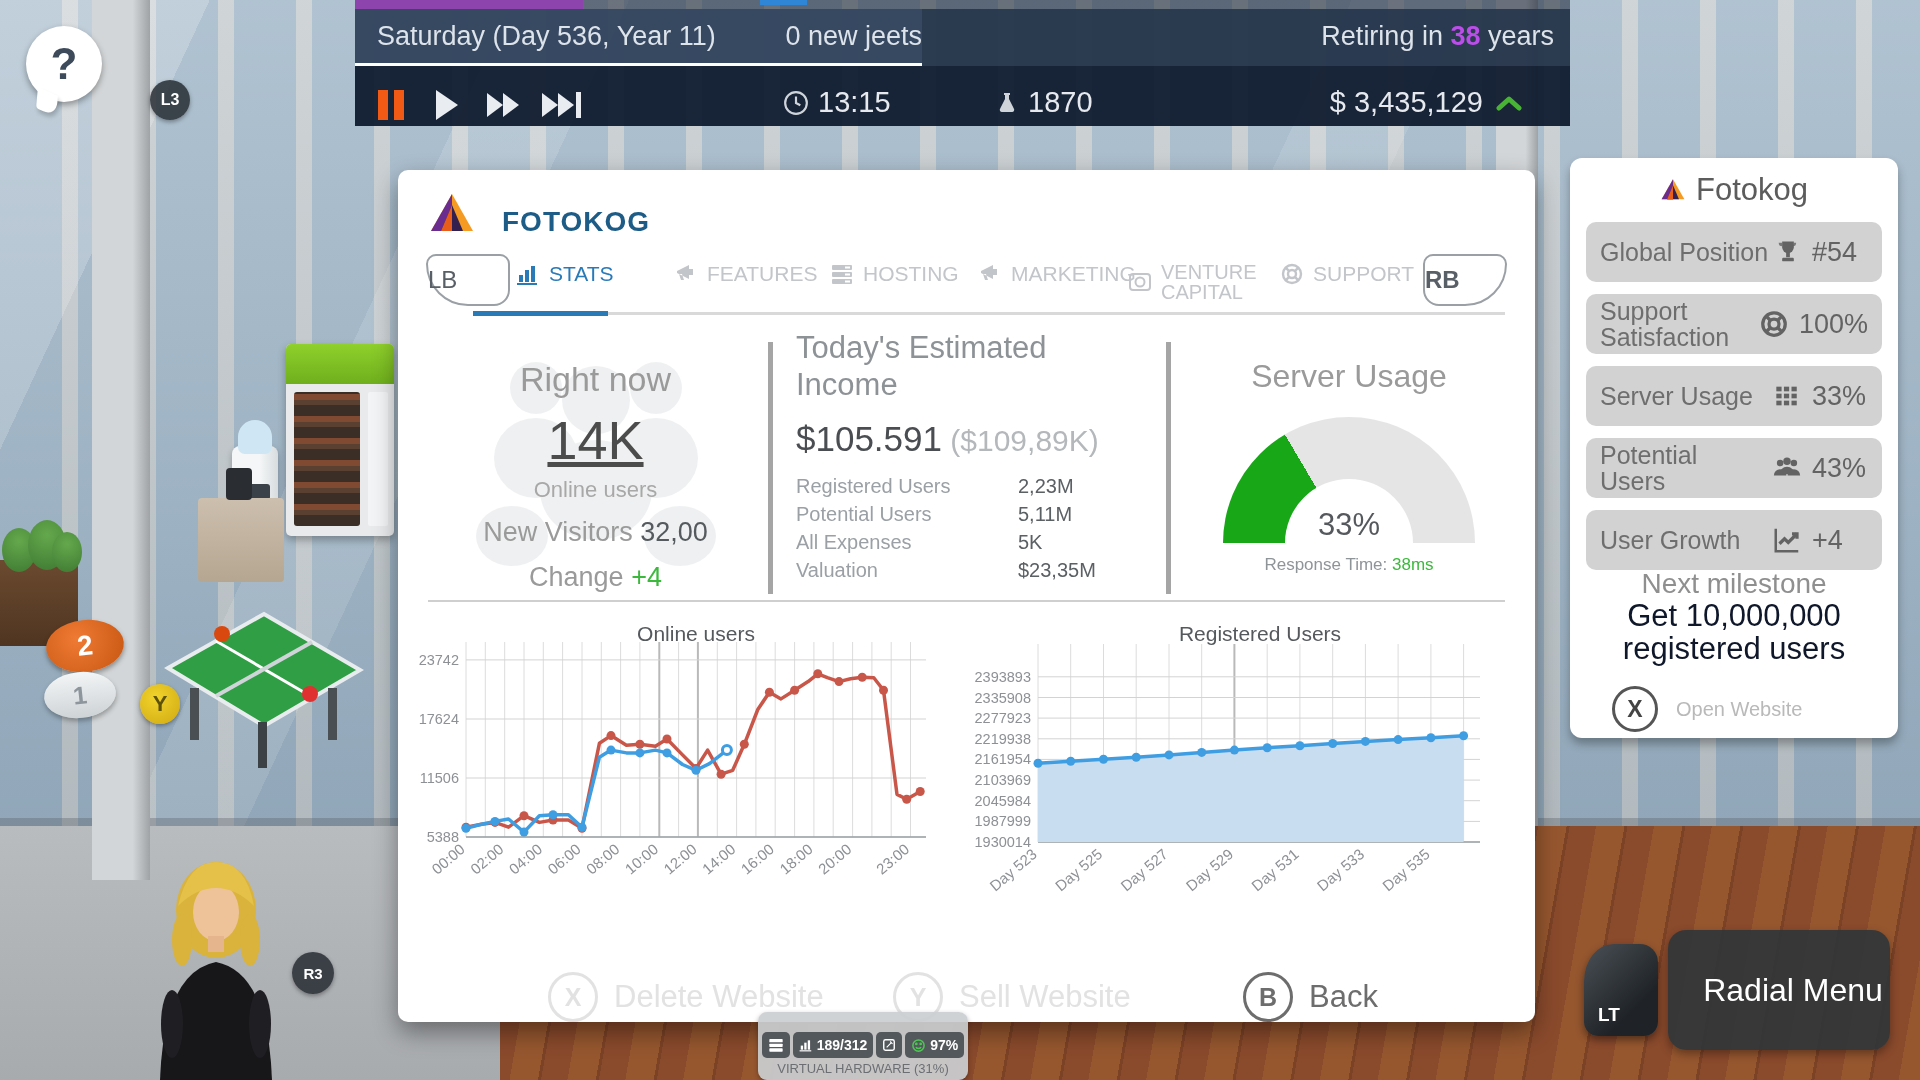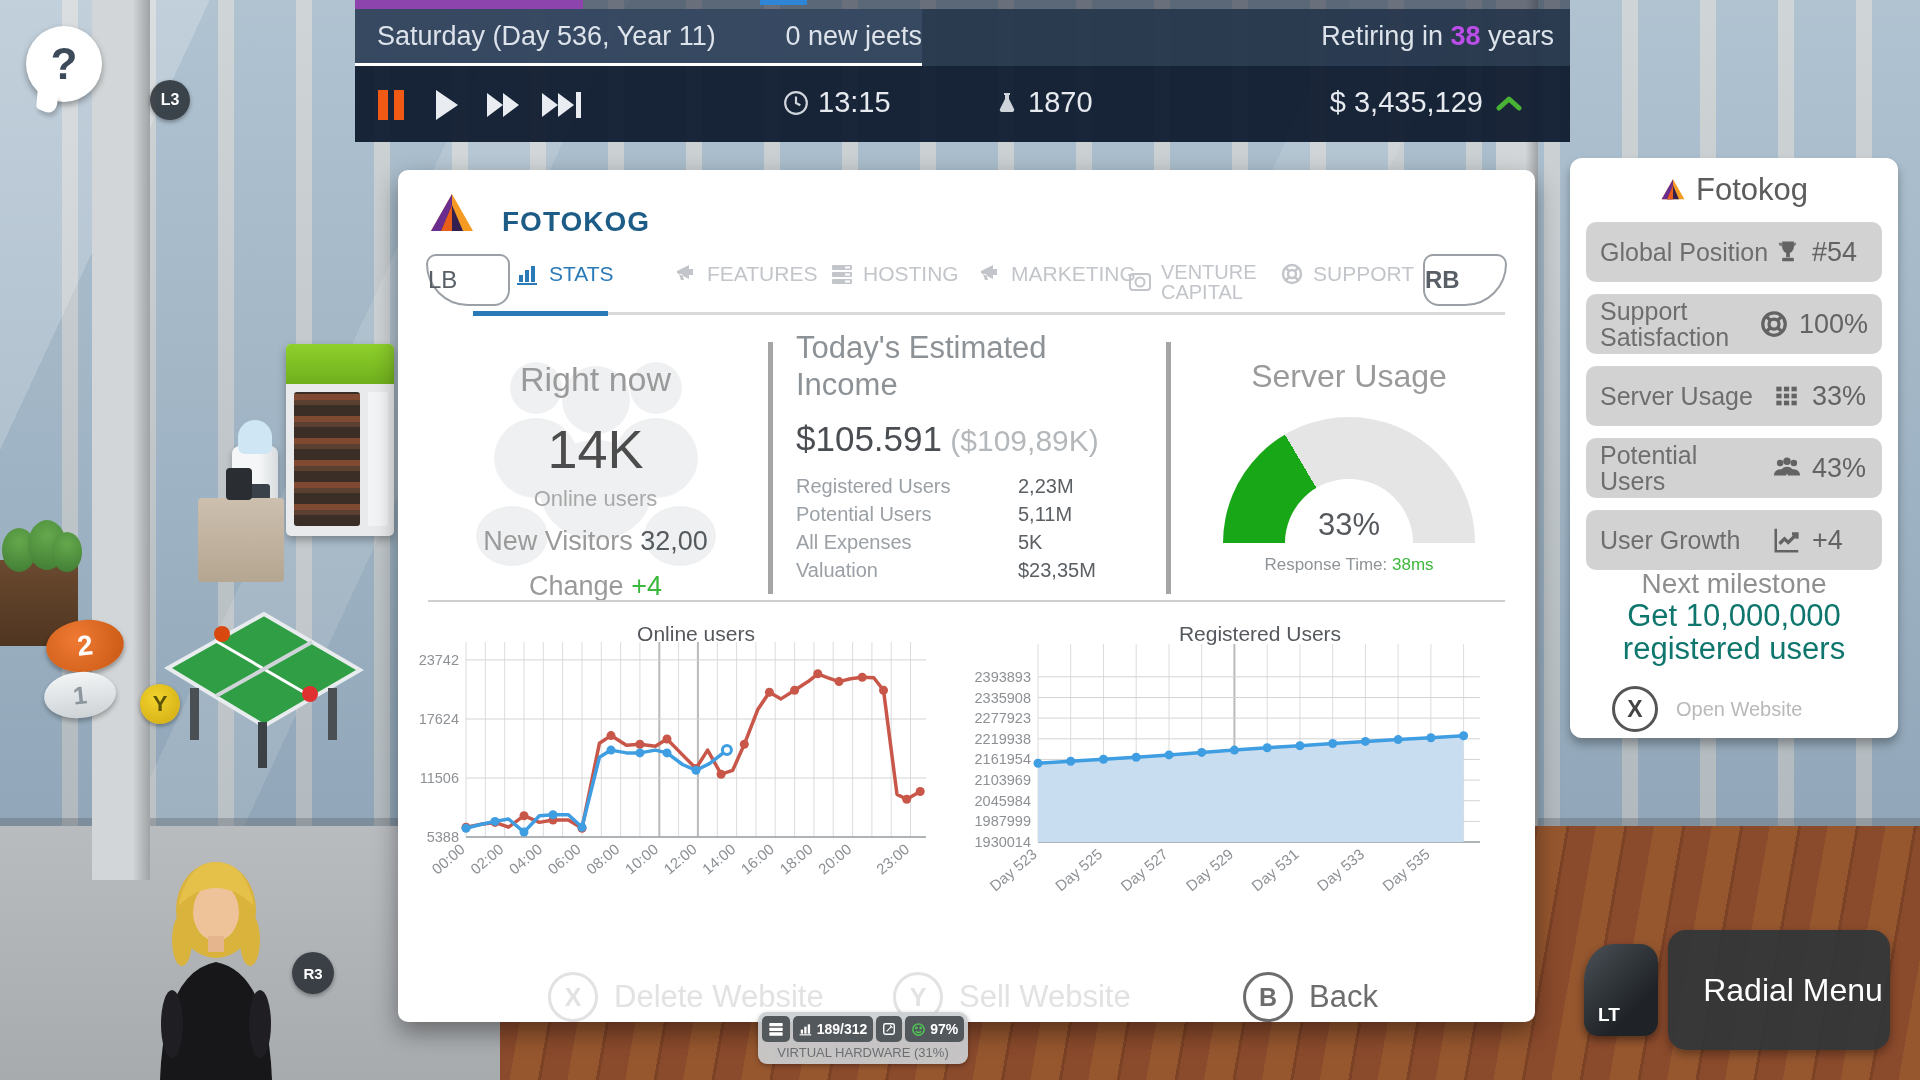--- a/index.html
+++ b/index.html
@@ -52,21 +52,21 @@
   .hud{left:355px;top:0;width:1215px;}
   .hud-progress{position:relative;height:9px;background:rgba(20,30,48,.55);}
   .hud-progress .seg-purple{position:absolute;left:0;top:0;height:9px;width:228px;background:#8e44ad;}
   .hud-progress .seg-blue{position:absolute;left:405px;top:0;height:5px;width:47px;background:#2f86d6;}
   .hud-row1{position:relative;height:57px;background:rgba(36,52,74,.96);color:#dde3ea;}
   .hud-row1 .panel{position:absolute;left:0;top:0;width:567px;height:54px;background:rgba(70,92,120,.45);border-bottom:3px solid #fff;}
   .hud-date{position:absolute;left:22px;top:12px;font-size:27px;}
   .hud-jeets{position:absolute;right:648px;top:12px;font-size:27px;}
   .hud-retire{position:absolute;right:16px;top:12px;font-size:27px;}
   .hud-retire .purple{color:#bb4de8;font-weight:bold;}
-  .hud-row2{position:relative;height:76px;background:rgba(14,26,46,.94);color:#e6eaef;}
+  .hud-row2{position:relative;height:60px;background:rgba(14,26,46,.94);color:#e6eaef;}
   .pbtn{position:absolute;top:22px;width:44px;height:34px;display:flex;align-items:center;justify-content:center;cursor:pointer;}
   .pause-bars{display:flex;gap:6px;}
   .pause-bars i{display:block;width:10px;height:30px;background:#f05a14;}
   .tri{width:0;height:0;border-top:15px solid transparent;border-bottom:15px solid transparent;border-left:22px solid #e9edf2;}
   .tri.sm{border-top-width:12px;border-bottom-width:12px;border-left-width:16px;}
   .skipbar{width:5px;height:26px;background:#e9edf2;margin-left:2px;}
   .hud-group{position:absolute;top:20px;display:flex;align-items:center;gap:9px;font-size:29px;}
   .money-chevron{margin-left:4px;}
 
   
@@ -81,21 +81,21 @@
   .tab{position:absolute;top:92px;display:flex;align-items:center;gap:9px;font-size:21px;color:#c2c5c9;cursor:pointer;white-space:nowrap;}
   .tab svg{flex:0 0 auto;}
   .tab.active{color:#2a7ab8;}
   .tab.wide{white-space:normal;width:102px;line-height:1.02;font-size:20px;}
   .tabline{position:absolute;left:75px;right:30px;top:142px;height:3px;background:#d9d9d9;}
   .tabline-blue{position:absolute;left:75px;top:141px;width:135px;height:5px;background:#2a7ab8;}
 
   .col1{position:absolute;left:30px;top:160px;width:335px;height:275px;text-align:center;}
   .crowd{position:absolute;left:48px;top:10px;opacity:.5;}
   .rn-title{position:relative;margin-top:30px;font-size:34px;color:#9a9a9a;}
-  .rn-value{position:relative;font-size:54px;color:#4c4c4c;margin-top:19px;}
+  .rn-value{position:relative;font-size:54px;color:#4c4c4c;margin-top:10px;text-decoration:underline;}
   .rn-sub{position:relative;font-size:22px;color:#a8a8a8;margin-top:6px;}
   .rn-line{position:relative;font-size:27px;color:#9a9a9a;margin-top:14px;}
   .rn-line .dark{color:#555a5e;}
   .rn-line .green{color:#3cb83c;}
   .vdiv{position:absolute;top:172px;width:5px;height:252px;background:#a5a5a5;}
   .col2{position:absolute;left:398px;top:160px;width:355px;}
   .inc-title{font-size:31px;color:#8d9297;line-height:1.18;}
   .inc-value{margin-top:16px;font-size:35px;color:#4a4e52;}
   .inc-value .alt{font-size:30px;color:#b4b8bb;}
   .inc-rows{margin-top:16px;}
@@ -127,27 +127,27 @@
     box-shadow:0 6px 10px rgba(0,0,0,.3);}
   .sb-head{position:absolute;left:0;right:0;top:14px;display:flex;align-items:center;justify-content:center;gap:10px;
     font-size:31px;color:#5c5c5c;}
   .sb-rows{position:absolute;left:16px;right:16px;top:64px;}
   .sb-row{height:60px;margin-bottom:12px;background:#d2d2d2;border-radius:10px;display:flex;align-items:center;
     padding:0 14px;color:#6e6e6e;}
   .sb-row .lbl{flex:1;font-size:25px;line-height:1.05;}
   .sb-row .ic{margin:0 10px 0 4px;color:#636363;display:flex;}
   .sb-row .val{font-size:27px;color:#636363;min-width:56px;}
   .sb-mile-t{position:absolute;left:0;right:0;top:410px;text-align:center;font-size:28px;color:#8f8f8f;}
-  .sb-mile{position:absolute;left:14px;right:14px;top:442px;text-align:center;font-size:31px;color:#0f766e;line-height:1.05;}
+  .sb-mile{position:absolute;left:14px;right:14px;top:442px;text-align:center;font-size:31px;color:#0f172a;line-height:1.05;}
   .sb-open{position:absolute;left:42px;top:528px;display:flex;align-items:center;gap:18px;cursor:pointer;}
   .sb-open .abtn{border-color:#555;color:#444;width:40px;height:40px;font-size:23px;}
   .sb-open .olbl{font-size:20px;color:#b9b9b9;}
 
   
-  .hw{left:758px;top:1012px;width:200px;background:rgba(203,206,209,.92);border-radius:9px;padding:4px 5px 3px;
+  .hw{left:758px;top:1012px;width:200px;background:rgba(203,206,209,.92);border-radius:9px;padding:20px 5px 3px;
     box-shadow:0 2px 5px rgba(0,0,0,.3);}
   .hw-pills{display:flex;gap:3px;justify-content:center;}
   .pill{background:#53585d;border-radius:5px;height:26px;display:flex;align-items:center;gap:4px;padding:0 6px;
     color:#fff;font-size:14px;font-weight:bold;}
   .hw-label{text-align:center;font-size:13px;color:#6b6f73;padding:3px 0 1px;white-space:nowrap;}
 
   .radial{left:1668px;top:930px;width:222px;height:120px;background:rgba(44,52,58,.88);border-radius:18px;
     display:flex;align-items:center;justify-content:center;cursor:pointer;box-shadow:0 4px 10px rgba(0,0,0,.35);}
   .radial .rlbl{font-size:32px;color:#fff;margin-left:28px;}
   .lt-btn{left:1584px;top:944px;width:74px;height:92px;background:linear-gradient(135deg,#4a5056,#1f2327 70%);

